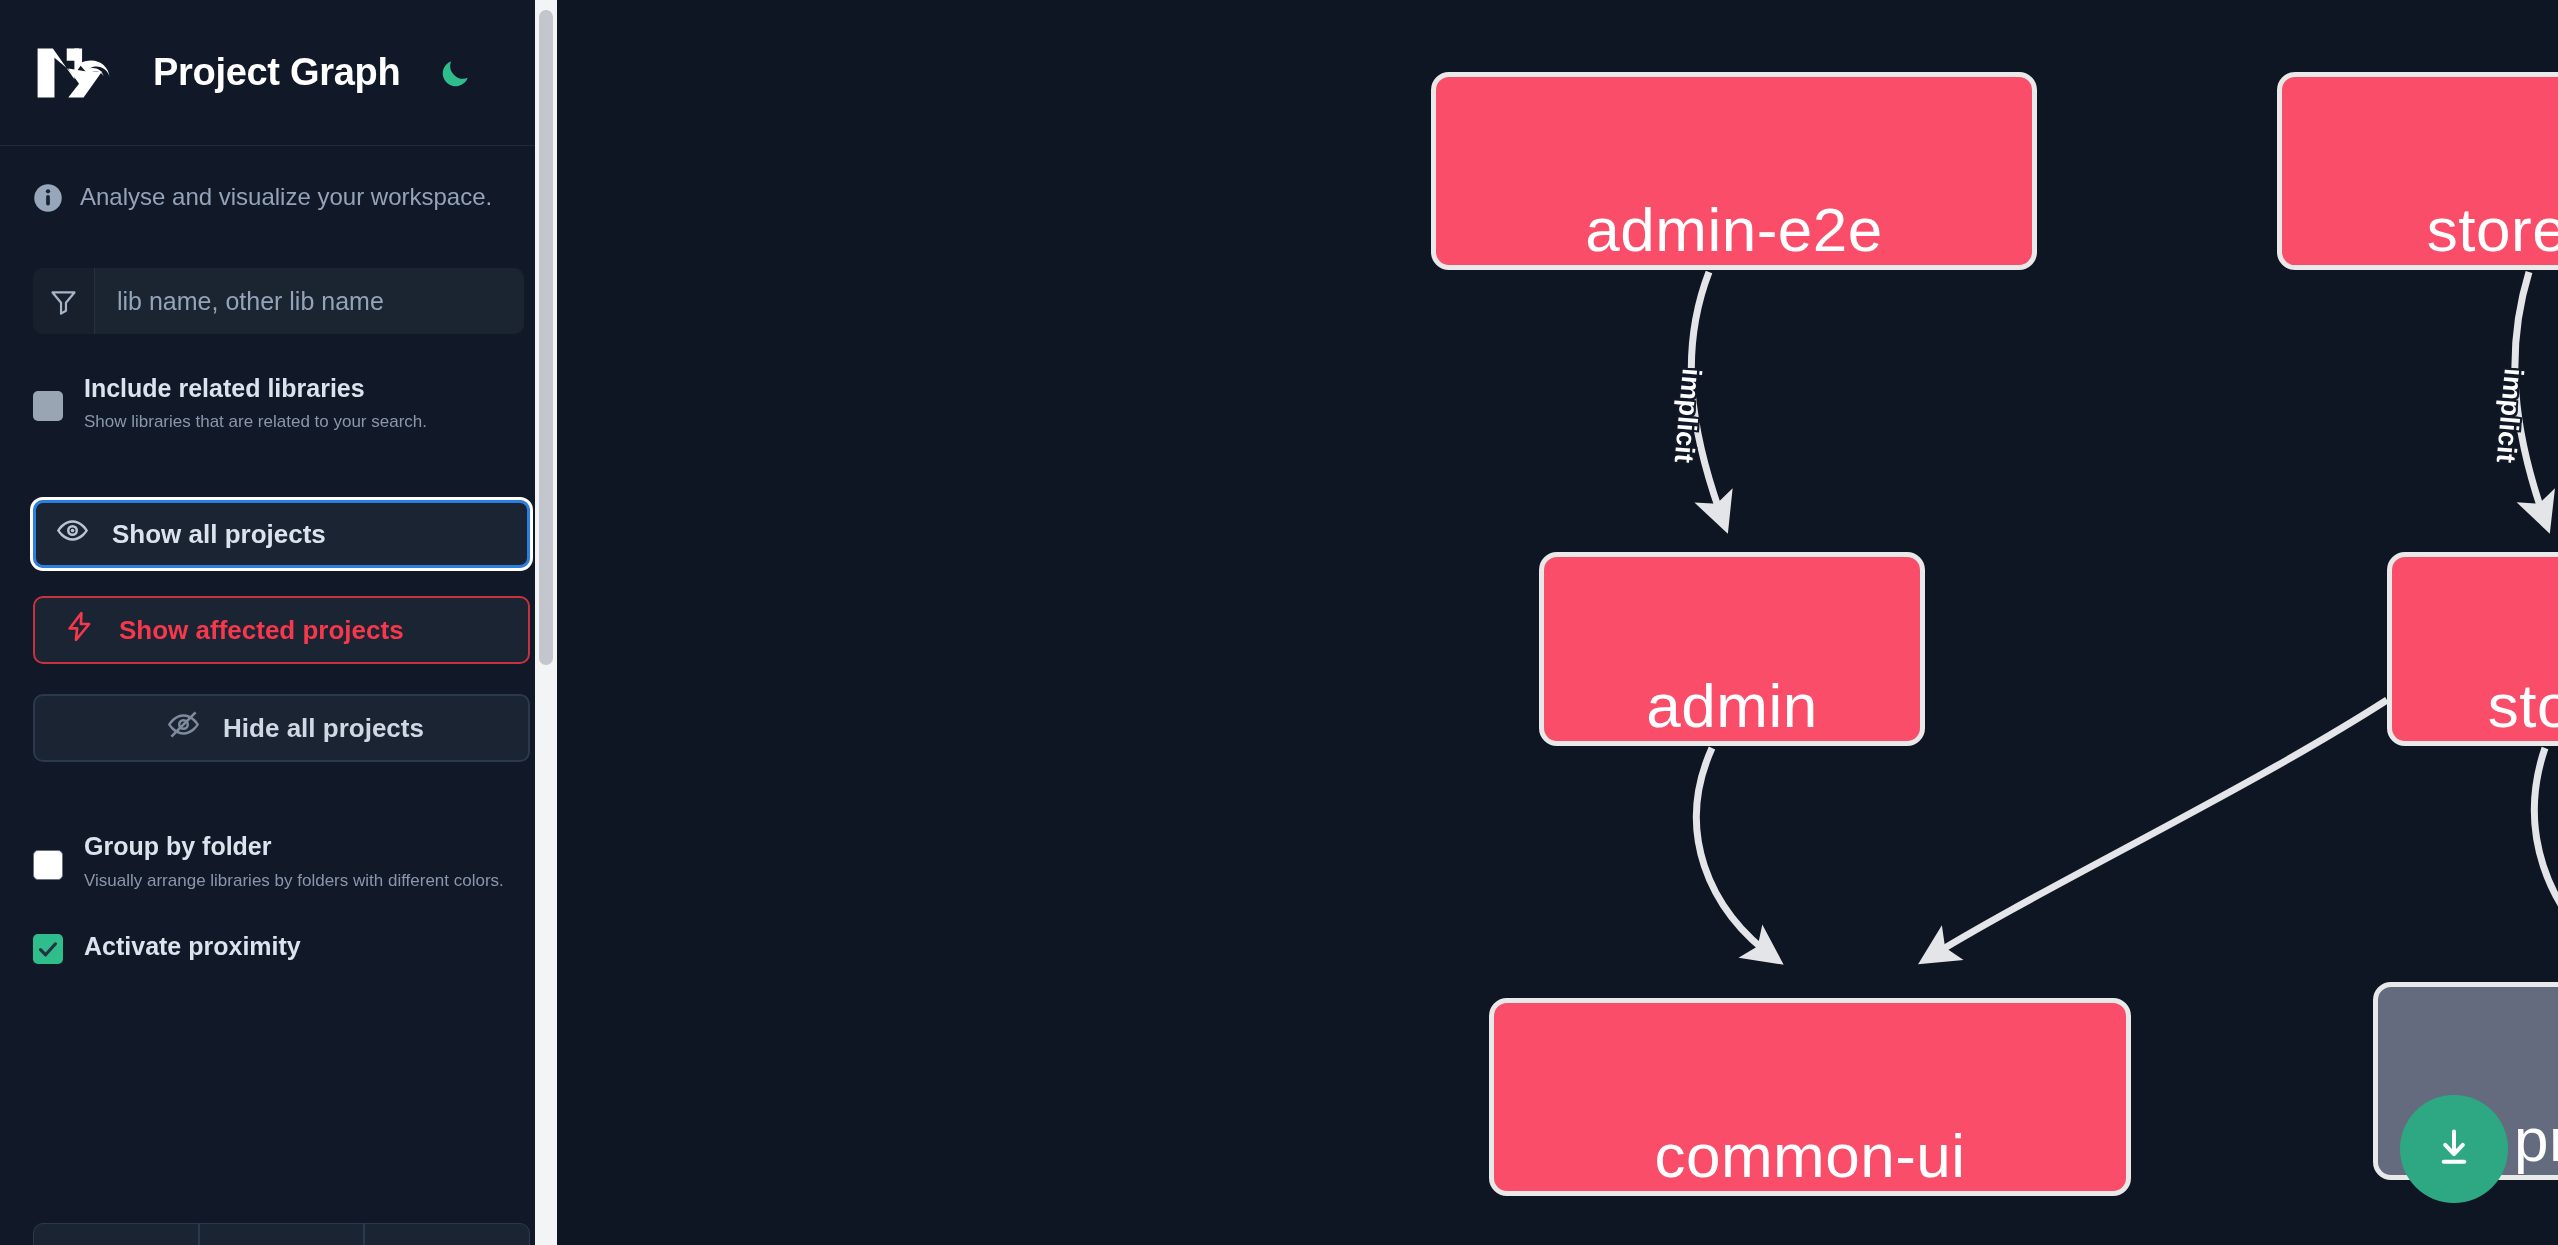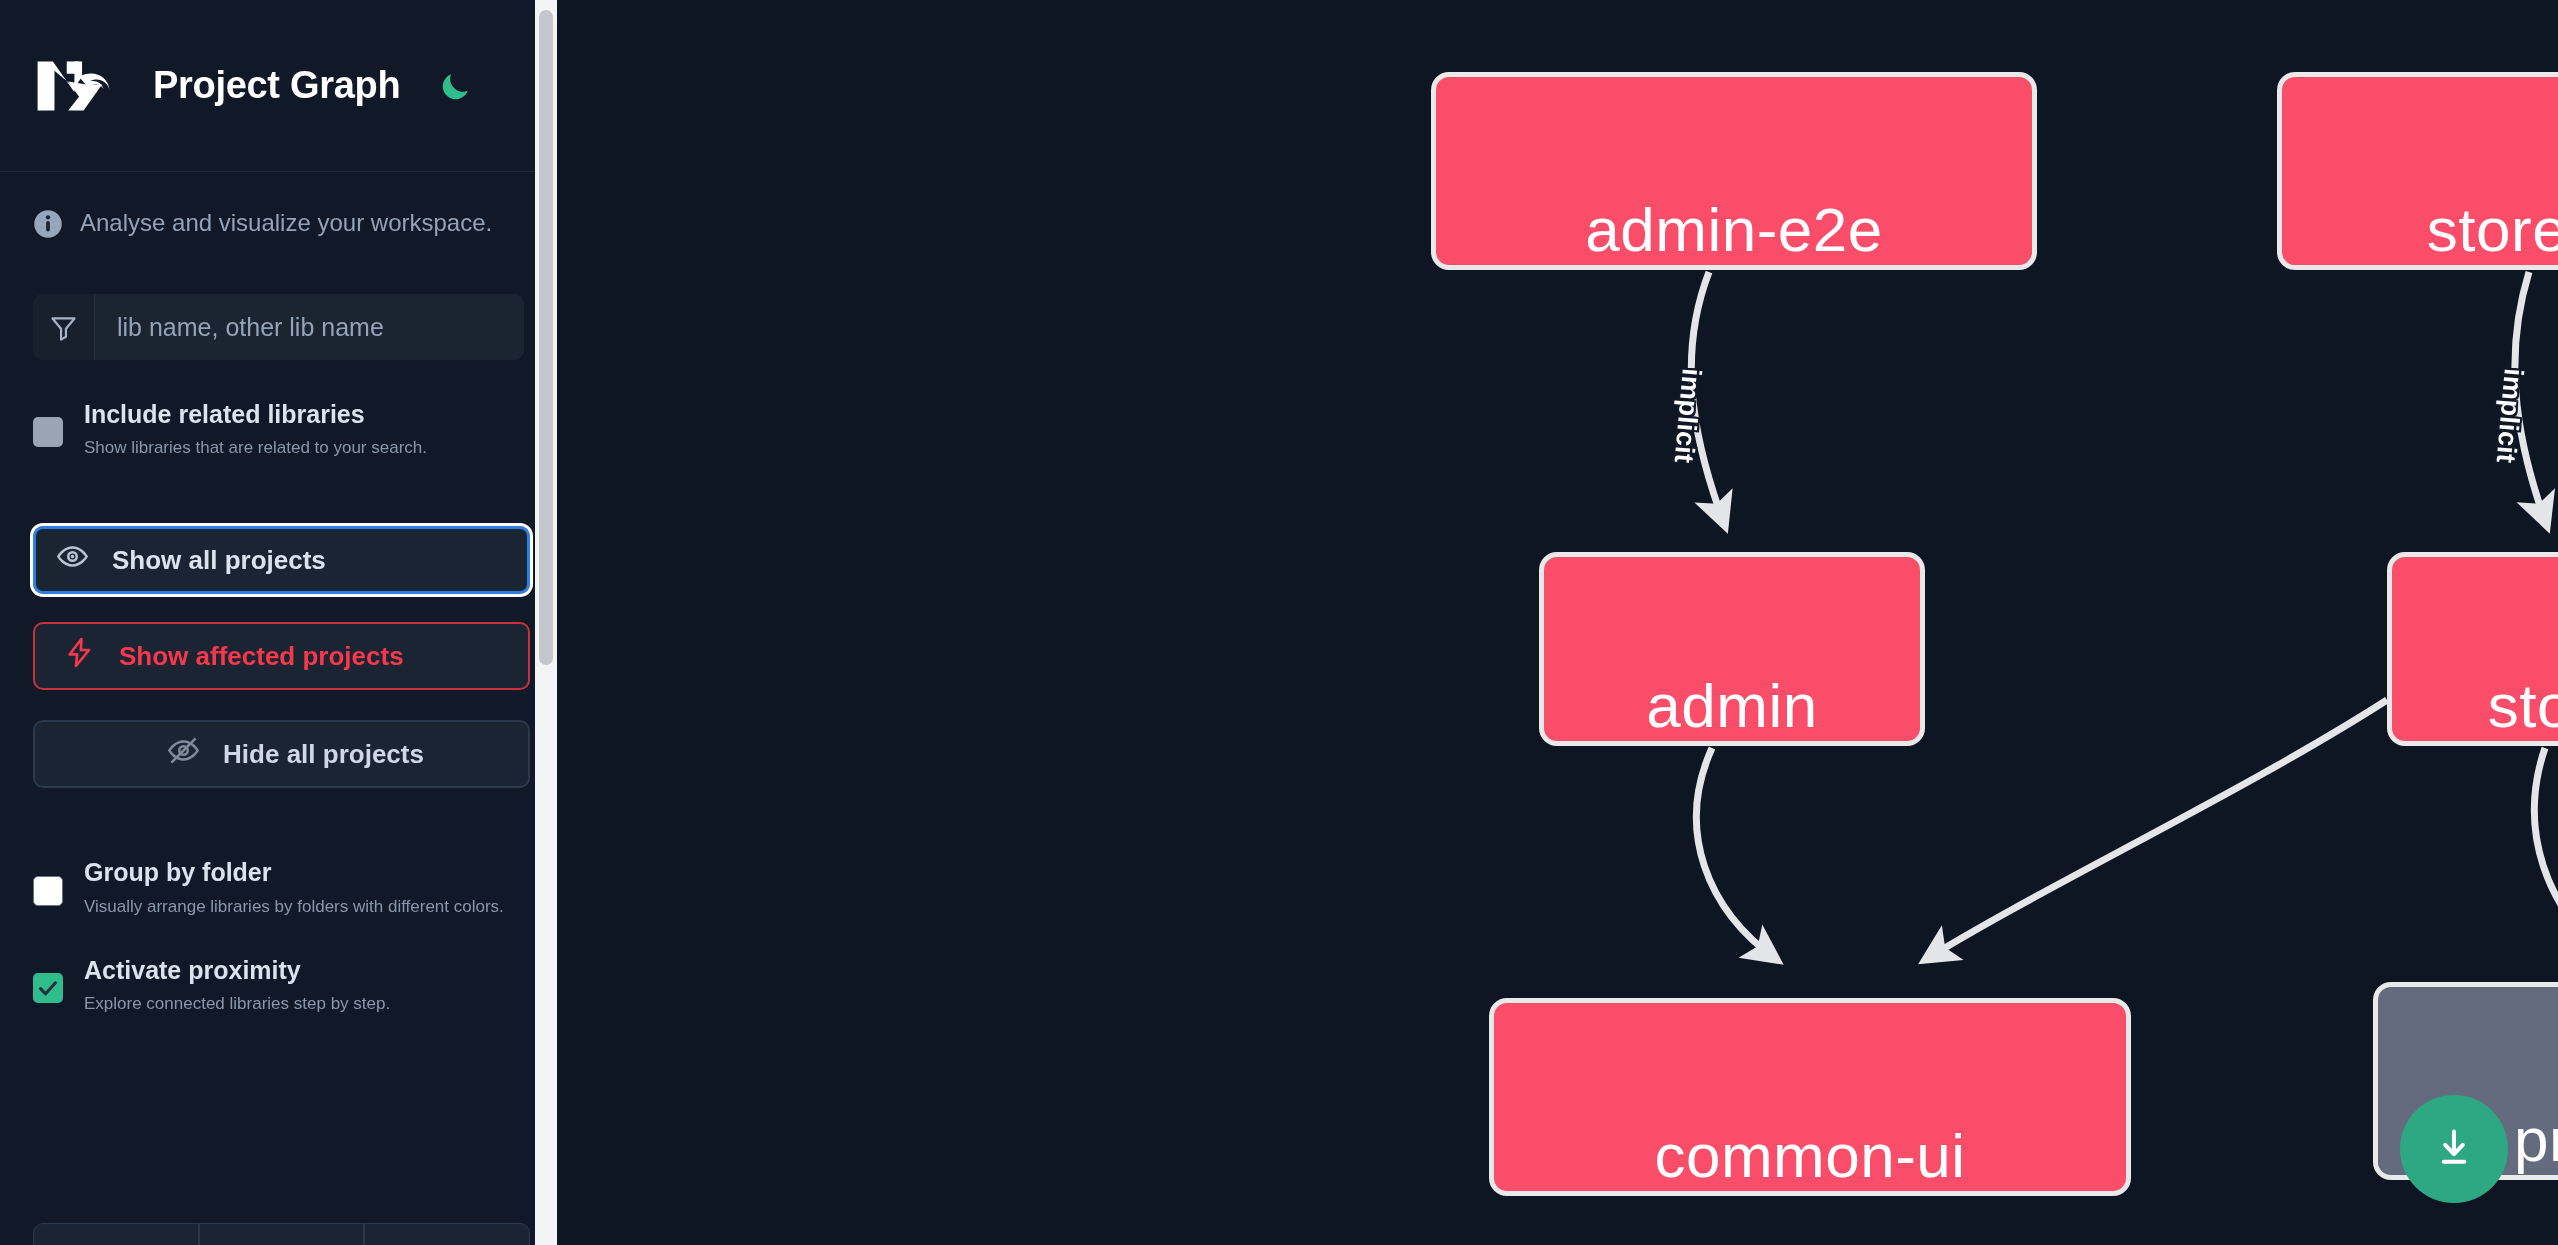--- a/index.html
+++ b/index.html
@@ -13,21 +13,21 @@
 
   
   .sidebar {
     position: relative;
     width: 557px; height: 1245px;
     background: #111827;
     flex: 0 0 557px;
     overflow: hidden;
   }
   .sb-header {
-    height: 172px;
+    height: 146px;
     display: flex; align-items: center;
     padding-left: 33px;
     border-bottom: 1px solid #1f2a3c;
   }
   .nx-logo { width: 92px; height: 62px; flex: 0 0 auto; }
   .app-title {
     font-size: 38px; font-weight: bold; color: #ffffff;
     margin-left: 28px; letter-spacing: -0.3px;
     white-space: nowrap;
   }
@@ -274,21 +274,20 @@
       </div>
 
       <div class="check-row" style="margin-top:36px">
         <span class="cbox checked">
           <svg viewBox="0 0 24 24" width="24" height="24" aria-hidden="true">
             <path d="M4.5 12.6 9.6 17.8 19.5 6.8" fill="none" stroke="#24313f" stroke-width="3.1" stroke-linecap="round" stroke-linejoin="round"></path>
           </svg>
         </span>
         <span class="check-texts">
           <div class="check-title">Activate proximity</div>
-          <div class="check-desc">Explore connected libraries step by step.</div>
         </span>
       </div>
 
     </div>
 
     <div class="bottom-strip">
       <span class="bstrip-seg"></span>
       <span class="bstrip-seg"></span>
       <span class="bstrip-seg"></span>
     </div>

